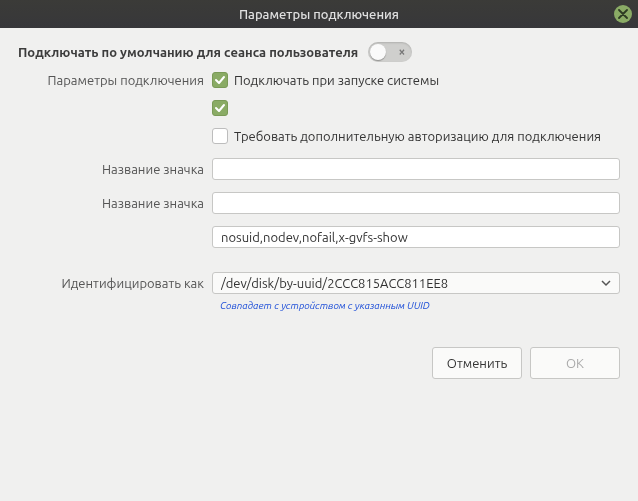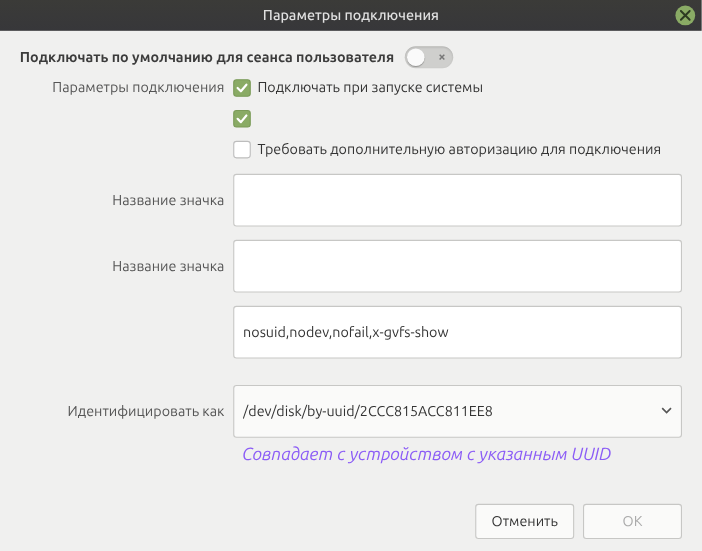--- a/index.html
+++ b/index.html
@@ -104,43 +104,43 @@
     flex-shrink: 0;
   }
   .checkbox.checked {
     background: #8aab65;
     border-color: #7a9a57;
   }
   .checkbox.checked svg { width: 12px; height: 12px; }
   .cb-label { cursor: pointer; color: #333; }
   input.textin, .combo {
     width: 100%;
-    height: 48px;
+    height: 22px;
     border: 1px solid #c7c7c5;
     border-radius: 3px;
     background: #fff;
     padding: 0 8px;
     font-size: 13px;
     font-family: inherit;
     color: #333;
     outline: none;
   }
   .combo {
     display: flex;
     align-items: center;
     justify-content: space-between;
     cursor: pointer;
     background: #fafaf9;
   }
   .combo .val { white-space: nowrap; overflow: hidden; text-overflow: ellipsis; }
   .combo .chev svg { width: 10px; height: 10px; }
   .hint {
     font-style: italic;
-    color: #8b5cf6;
-    font-size: 16px;
+    color: #1d4ed8;
+    font-size: 10px;
     margin: -6px 0 14px 202px;
   }
   .button-bar {
     display: flex;
     justify-content: flex-end;
     gap: 8px;
     padding: 10px 18px 0 18px;
   }
   .btn {
     min-width: 90px;

